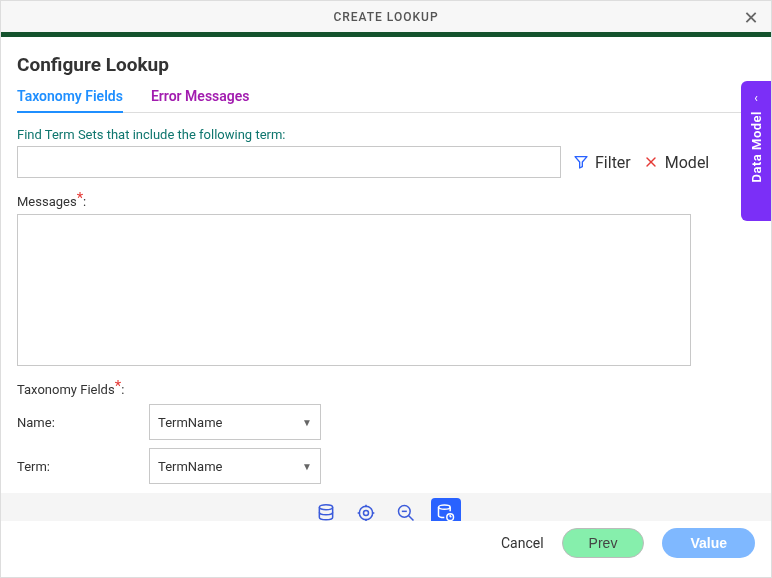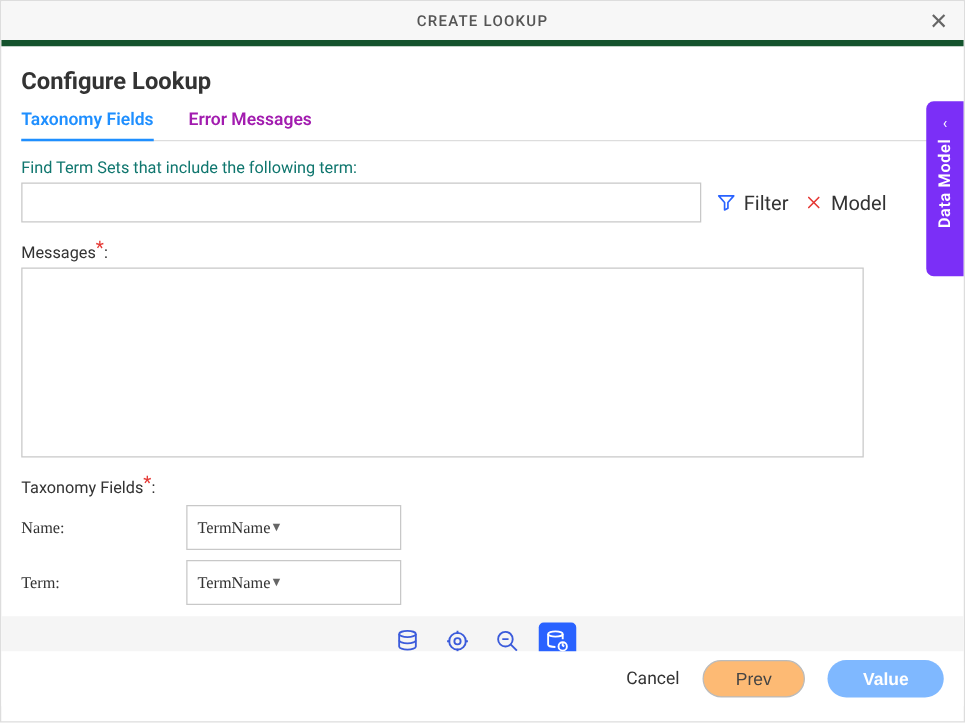--- a/index.html
+++ b/index.html
@@ -103,26 +103,26 @@
 .field-label { font-size: 13px; color: #333; }
 .req { color: #e53935; font-size: 15px; position: relative; top: -3px; }
 .taxonomy-box {
   width: 674px; height: 152px;
   border: 1px solid #c8c8c8;
   margin-top: 4px; margin-bottom: 14px;
 }
 .select {
   width: 172px; height: 28px;
   border: 1px solid #c8c8c8;
-  display: flex; align-items: center; justify-content: flex-start;
+  display: flex; align-items: center; justify-content: space-between;
   padding: 17px 8px; font-size: 13px; color: #333; cursor: pointer;
   background: #fff;
 }
 .select .caret { color: #666; font-size: 10px; }
-.field-row { display: flex; align-items: center; margin-bottom: 8px; font-family: Liberation Serif, serif; }
+.field-row { display: flex; align-items: center; margin-bottom: 8px; }
 .field-row .field-label { width: 132px; }
 .icon-strip {
   position: absolute;
   left: 0; right: 0;
   bottom: 44px;
   height: 40px;
   background: #f5f5f5;
   display: flex; align-items: center; justify-content: center;
   gap: 10px;
 }
@@ -143,21 +143,21 @@
   height: 44px;
   display: flex; align-items: center; justify-content: flex-end;
   gap: 18px;
   padding-right: 16px;
   background: #fff;
 }
 .btn-text { font-size: 14px; color: #333; cursor: pointer; }
 .btn-outline {
   border: 1px solid #bbb; border-radius: 18px;
   padding: 6px 26px; font-size: 14px; color: #444;
-  background: #fdba74; cursor: pointer;
+  background: #86efac; cursor: pointer;
 }
 .btn-primary {
   border: none; border-radius: 18px;
   padding: 7px 28px; font-size: 14px; color: #fff;
   background: #7fb8ff; cursor: pointer; font-weight: 600;
 }
 .side-tab {
   position: absolute;
   right: 0; top: 80px;
   width: 30px; height: 140px;

